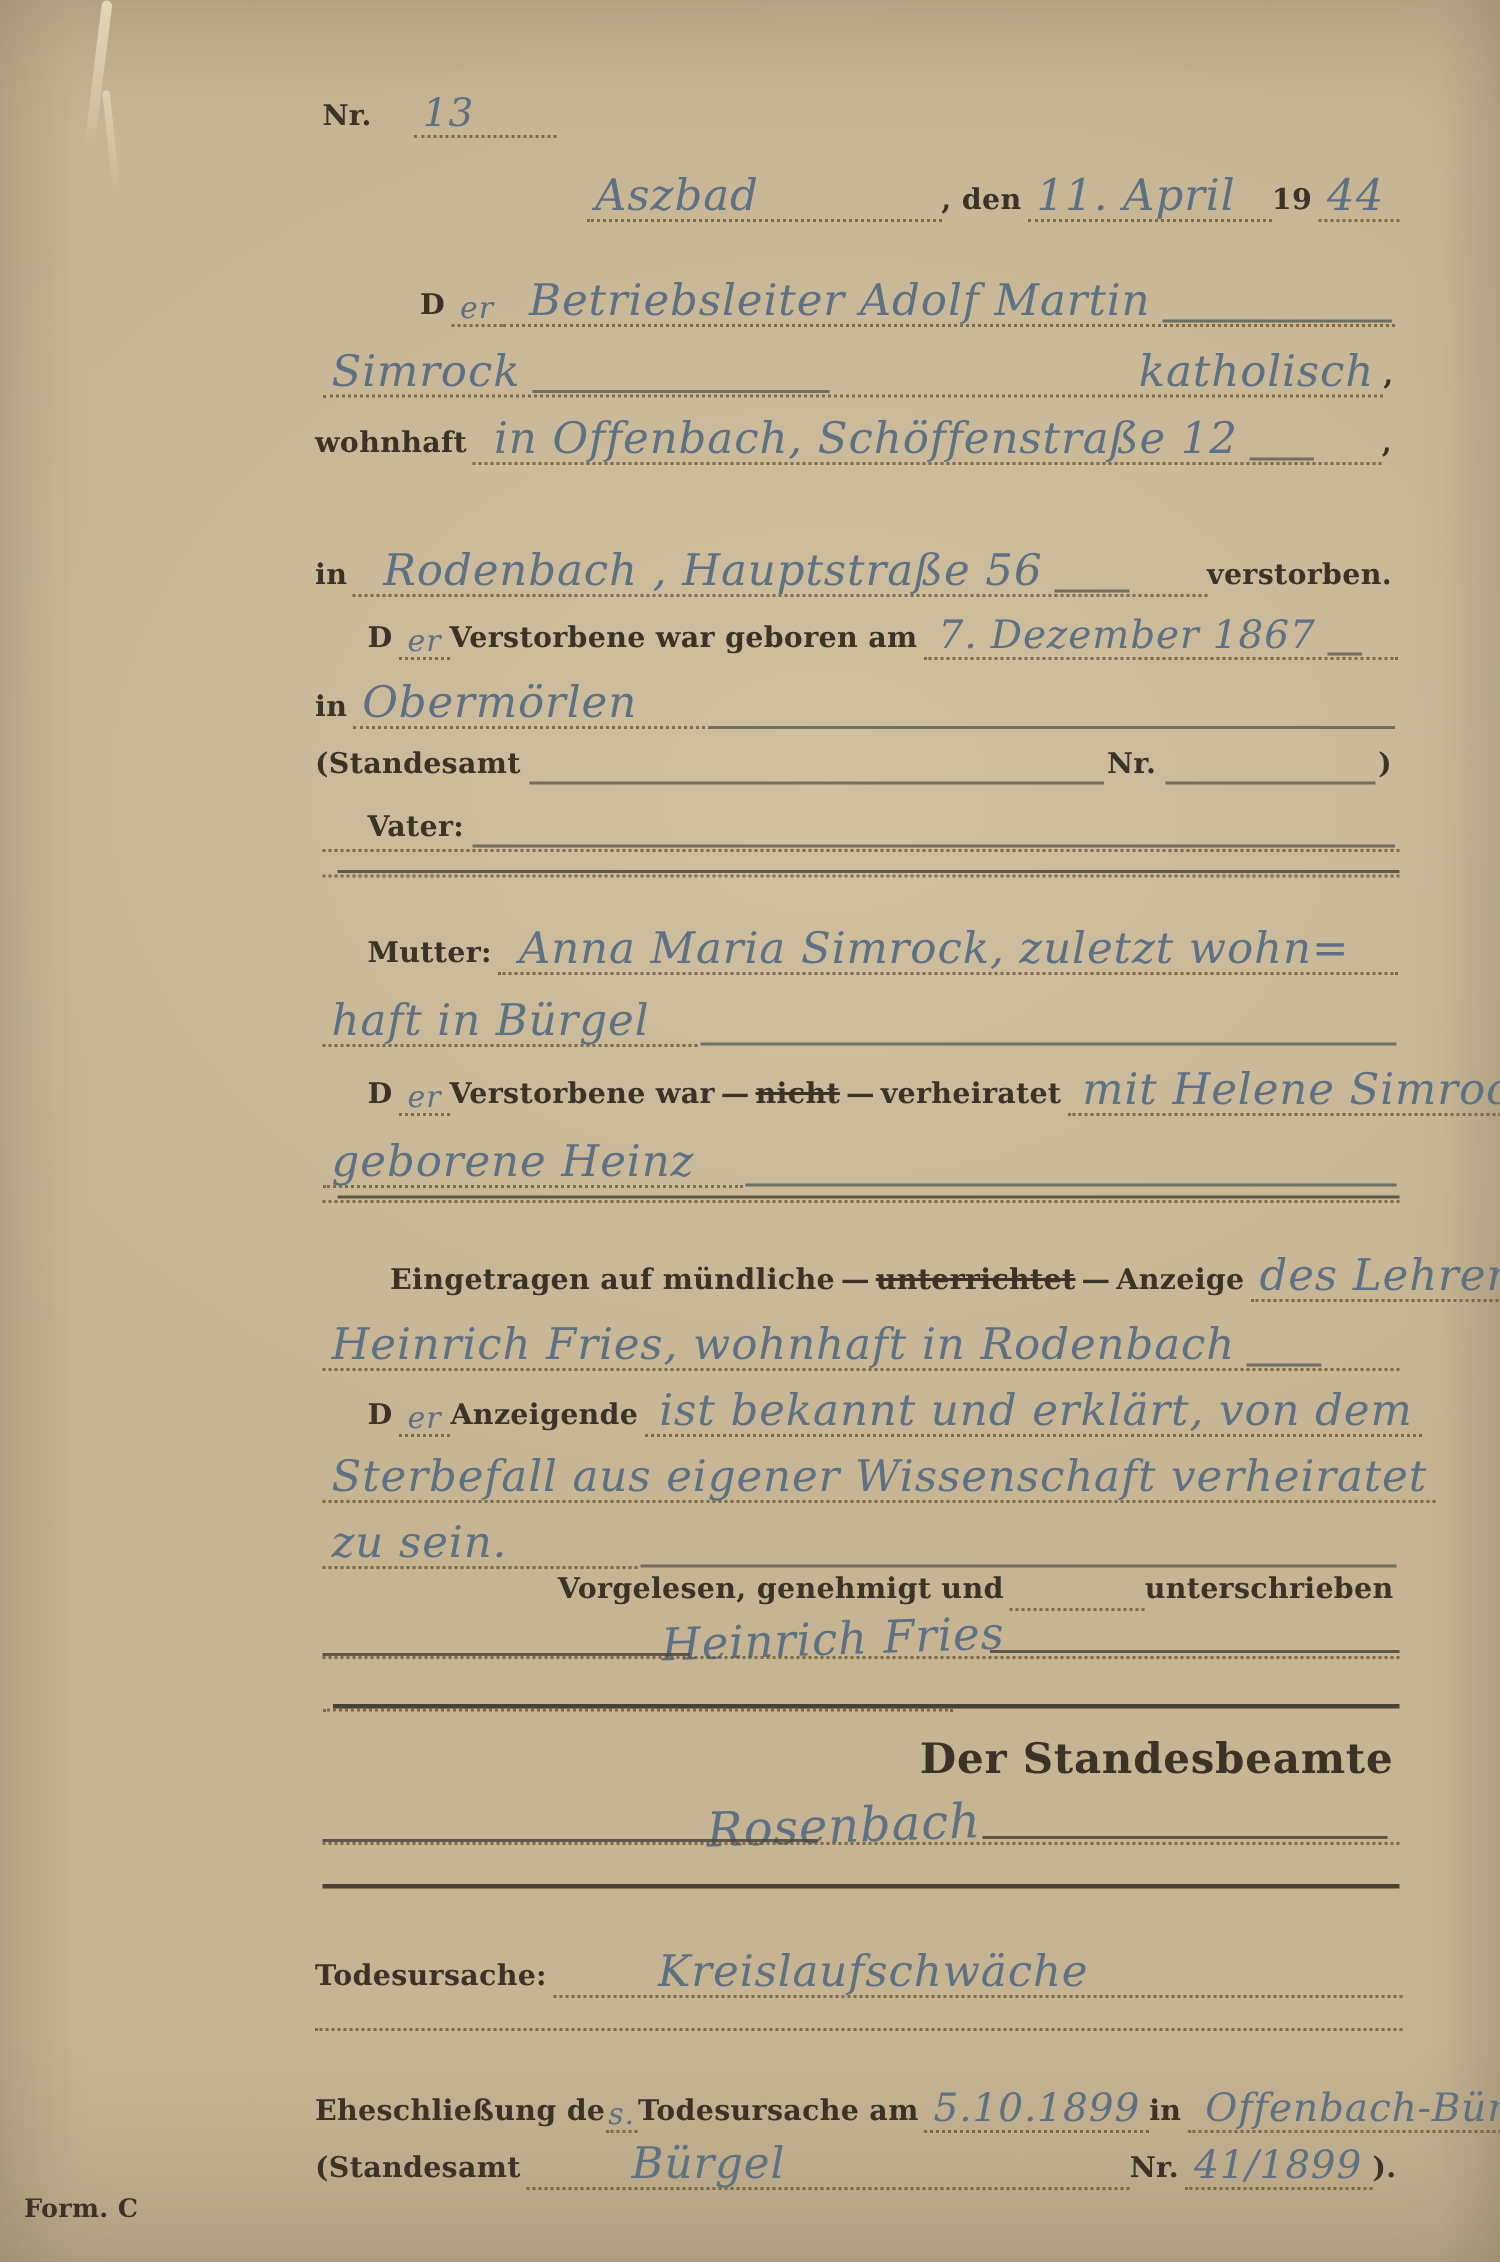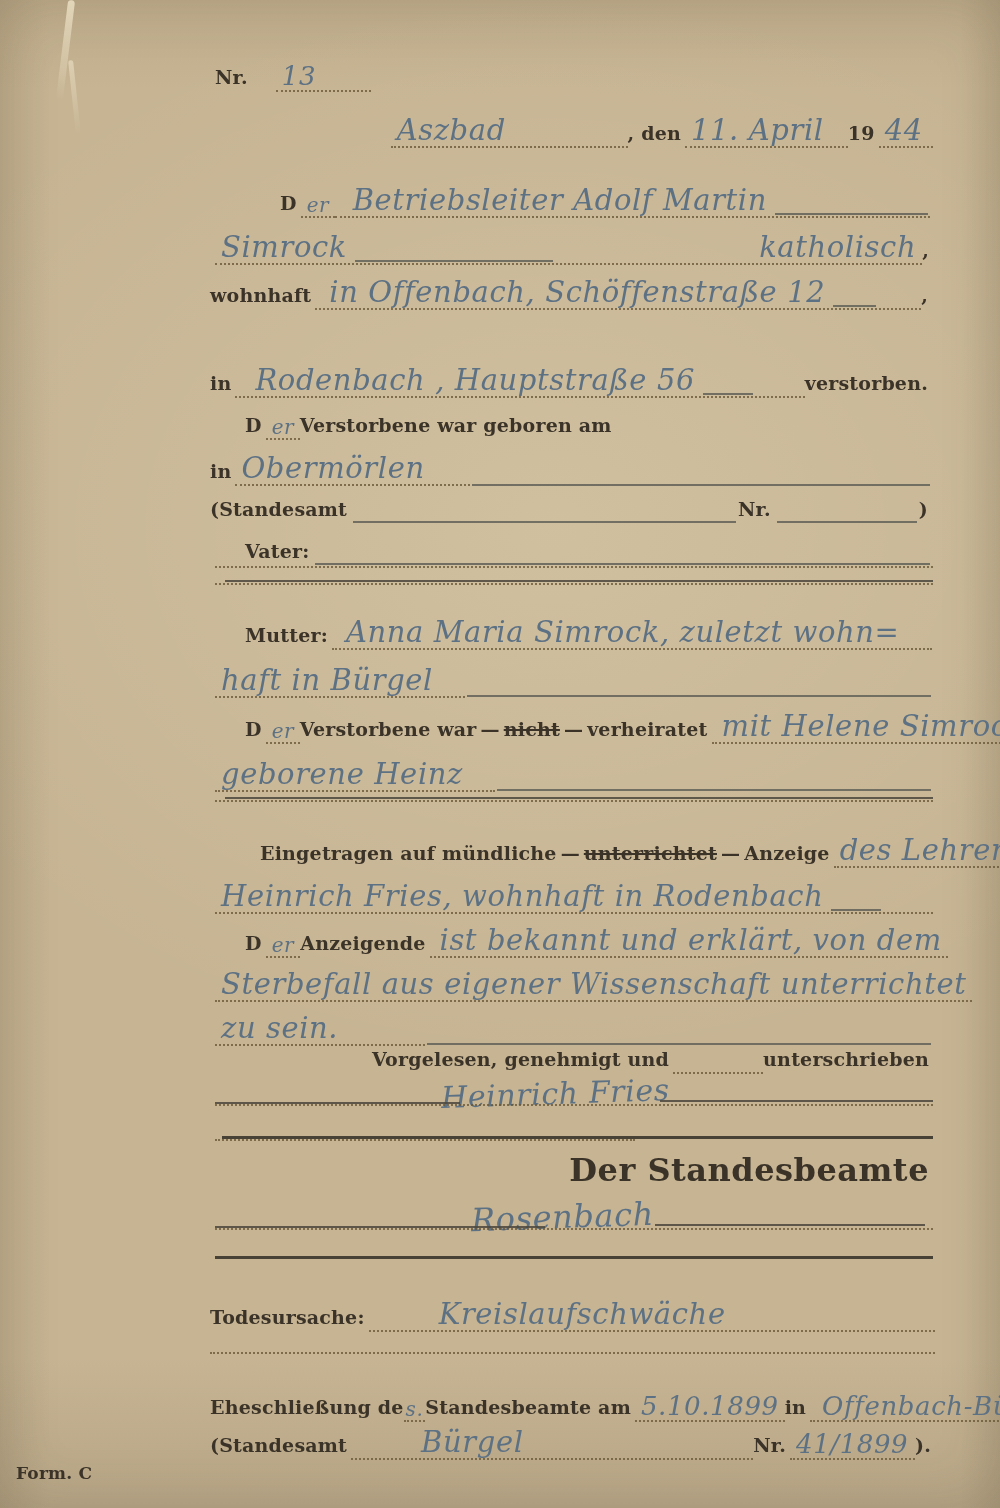--- a/index.html
+++ b/index.html
@@ -29,21 +29,21 @@
     background:linear-gradient(180deg, rgba(232,220,192,.7), rgba(0,0,0,0));
     transform:rotate(-6deg);border-radius:4px;
   }
   .row{position:absolute;display:flex;align-items:flex-end;}
   .pr{
     font-family:"DejaVu Serif",serif;font-weight:bold;color:var(--print);
     font-size:19px;line-height:1.25;letter-spacing:.2px;white-space:nowrap;
     padding:0 4px 2px 0;
   }
   .pr.small{font-size:17px;}
-  .pr.big{font-size:32px;letter-spacing:.5px;}
+  .pr.big{font-size:28px;letter-spacing:.5px;}
   .hw{
     font-family:"DejaVu Serif",serif;font-style:italic;color:var(--ink);
     font-size:26px;line-height:1.0;letter-spacing:.6px;white-space:nowrap;
     padding:0 6px 1px 6px;
   }
   .hw.sm{font-size:20px;}
   .hw.lg{font-size:29px;}
   .hw.sig{font-size:30px;display:inline-block;transform:rotate(-2deg);}
   .struck{text-decoration:line-through;text-decoration-thickness:2px;}
   .fill{
@@ -135,20 +135,25 @@
     </span>
     <span class="pr">verstorben.</span>
   </div>
 
   <div class="row" style="left:245px;top:396px;width:687px;height:44px;">
     <span class="pr">D</span>
     <span class="fill" style="width:34px;">
         <span class="hw sm">er</span>
       </span>
     <span class="pr">Verstorbene war geboren am</span>
+    <span class="fill grow">
+      <span class="hw" style="padding-left:10px;">7. Dezember 1867</span>
+      <span class="sline grow" style="max-width:70px;"></span>
+      <span class="gap" style="flex:1;"></span>
+    </span>
   </div>
 
   <div class="row" style="left:210px;top:440px;width:722px;height:46px;">
     <span class="pr">in</span>
     <span class="fill" style="width:235px;">
         <span class="hw lg">Obermörlen</span>
       </span>
     <span class="sline grow" style="margin-bottom:0;"></span>
   </div>
 
@@ -231,21 +236,21 @@
     <span class="fill" style="width:40px;">
         <span class="hw sm">er</span>
       </span>
     <span class="pr">Anzeigende</span>
     <span class="fill grow">
         <span class="hw lg" style="padding-left:10px;">ist bekannt und erklärt, von dem</span>
       </span>
   </div>
   <div class="row" style="left:215px;top:954px;width:718px;height:48px;">
     <span class="fill grow">
-        <span class="hw lg">Sterbefall aus eigener Wissenschaft unterrichtet</span>
+        <span class="hw lg">Sterbefall aus eigener Wissenschaft verheiratet</span>
       </span>
   </div>
   <div class="row" style="left:215px;top:998px;width:718px;height:48px;">
     <span class="fill" style="width:210px;">
         <span class="hw lg">zu sein.</span>
       </span>
     <span class="sline grow"></span>
   </div>
 
   <div class="row centerflex" style="left:215px;top:1040px;width:718px;height:34px;">
@@ -285,21 +290,21 @@
         <span class="hw lg" style="padding-left:70px;">Kreislaufschwäche</span>
       </span>
   </div>
   <div class="hline dot" style="left:210px;top:1352px;width:725px;"></div>
 
   <div class="row" style="left:210px;top:1378px;width:725px;height:44px;">
     <span class="pr" style="padding-right:0;">Eheschließung de</span>
     <span class="fill" style="width:26px;">
         <span class="hw sm" style="padding:0 2px 1px 2px;">s.</span>
       </span>
-    <span class="pr">Standesbeamte am</span>
+    <span class="pr">Todesursache am</span>
     <span class="fill center" style="width:160px;">
         <span class="hw">5.10.1899</span>
       </span>
     <span class="pr">in</span>
     <span class="fill grow">
         <span class="hw" style="padding-left:12px;">Offenbach-Bürgel</span>
       </span>
   </div>
   <div class="row" style="left:210px;top:1414px;width:725px;height:46px;">
     <span class="pr">(Standesamt</span>

